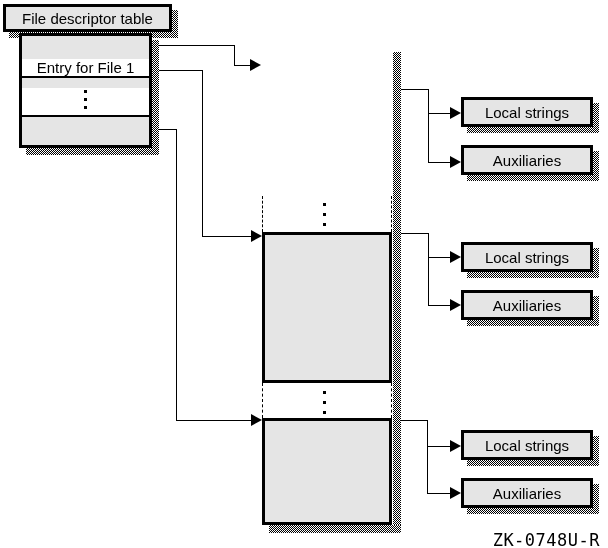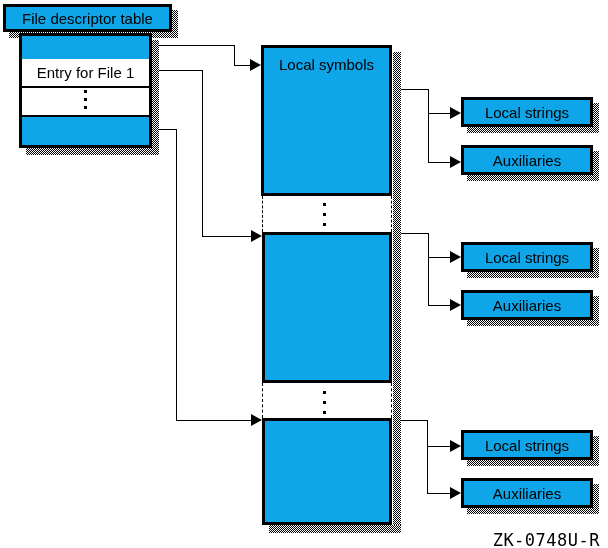--- a/index.html
+++ b/index.html
@@ -10,21 +10,21 @@
   }
   
   .stipple {
     position:absolute;
     background-color:#9a9a9a;
     background-image:repeating-conic-gradient(#000 0% 25%, #fff 0% 50%);
     background-size:2px 2px;
   }
   
   .box {
-    position:absolute; background:#0ea5e9; border:3px solid #000;
+    position:absolute; background:#e5e5e5; border:3px solid #000;
     display:flex; align-items:center; justify-content:center;
     font-size:15px; line-height:1; white-space:nowrap;
   }
   .box.align-top { align-items:flex-start; padding-top:9px; }
   
   .hline { position:absolute; height:1px; background:#000; }
   .vline { position:absolute; width:1px; background:#000; }
   .dash-v { position:absolute; width:0; border-left:1px dashed #000; }
   
   .arrow {
@@ -63,35 +63,32 @@
   <div class="stipple" style="left:467px; top:248px; width:132px; height:30px;"></div>
   <div class="stipple" style="left:467px; top:296px; width:132px; height:30px;"></div>
   <div class="stipple" style="left:467px; top:436px; width:132px; height:30px;"></div>
   <div class="stipple" style="left:467px; top:484px; width:132px; height:30px;"></div>
 
   <div class="box" style="left:3px; top:4px; width:169px; height:28px;">
     <span>File descriptor table</span>
   </div>
 
   <div class="box" style="left:19px; top:33px; width:133px; height:115px; display:block;">
-    <div class="trow" style="top:23px; height:29px;">
+    <div class="trow" style="top:23px; height:19px;">
       <span>Entry for File 1</span>
     </div>
     <div class="trow" style="top:52px; height:29px;">
       <span class="dots" style="position:static;">
           <i></i>
           <i></i>
           <i></i>
         </span>
     </div>
   </div>
 
-  <div class="box align-top" style="left:261px; top:45px; width:131px; height:151px;">
-    <span>Local symbols</span>
-  </div>
   <div class="box" style="left:262px; top:232px; width:130px; height:151px;">
     <span></span>
   </div>
   <div class="box" style="left:262px; top:418px; width:130px; height:107px;">
     <span></span>
   </div>
 
   <div class="dash-v" style="left:262px; top:196px; height:36px;"></div>
   <div class="dash-v" style="left:391px; top:196px; height:36px;"></div>
   <div class="dash-v" style="left:262px; top:383px; height:35px;"></div>

